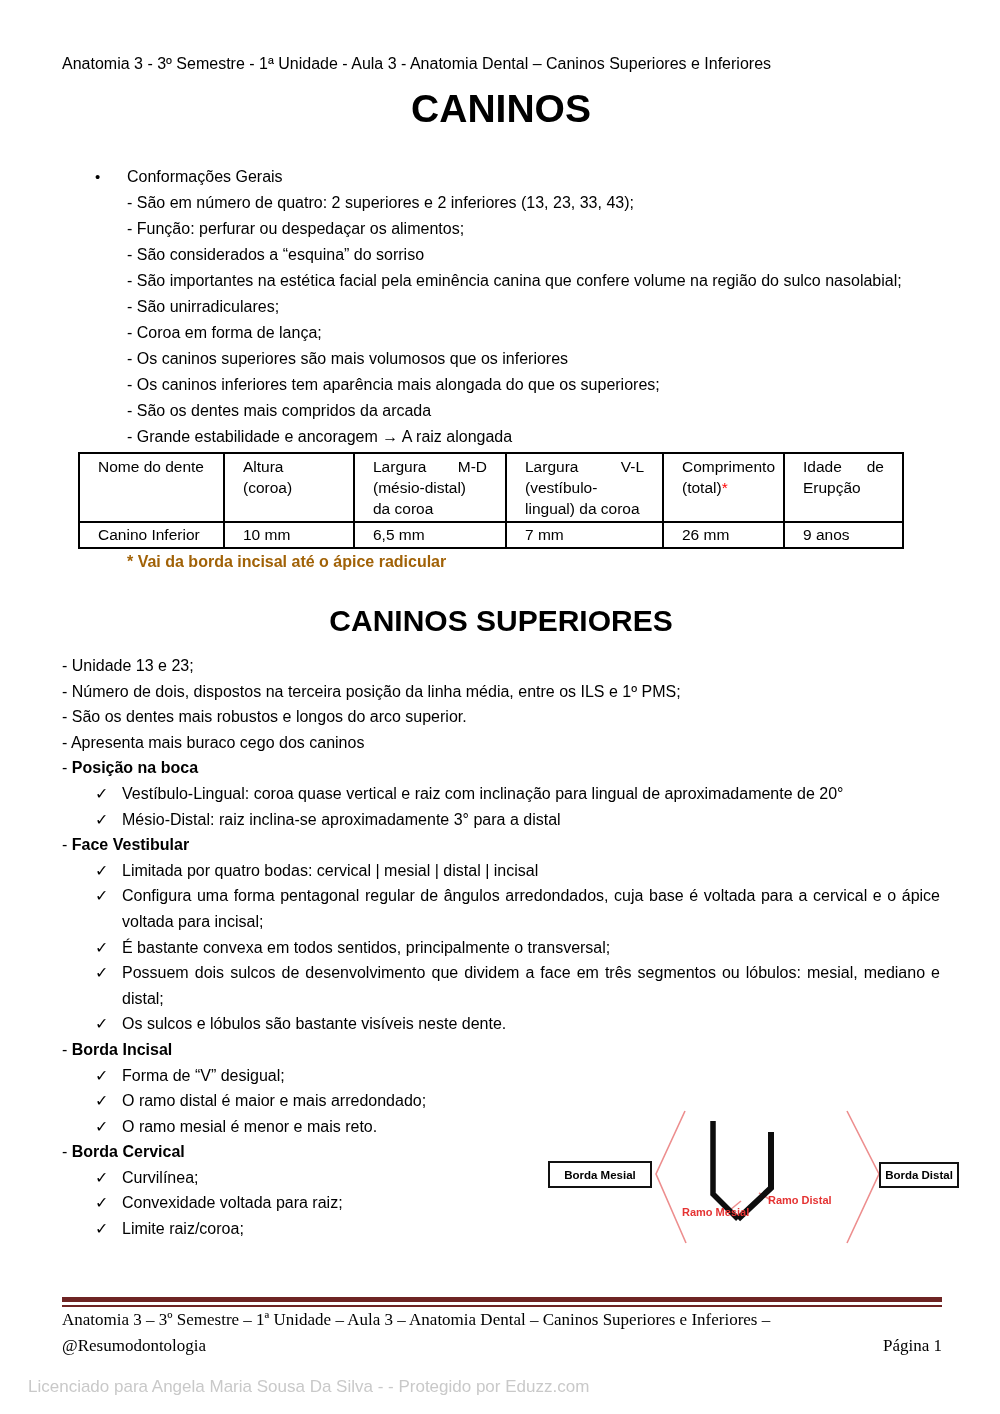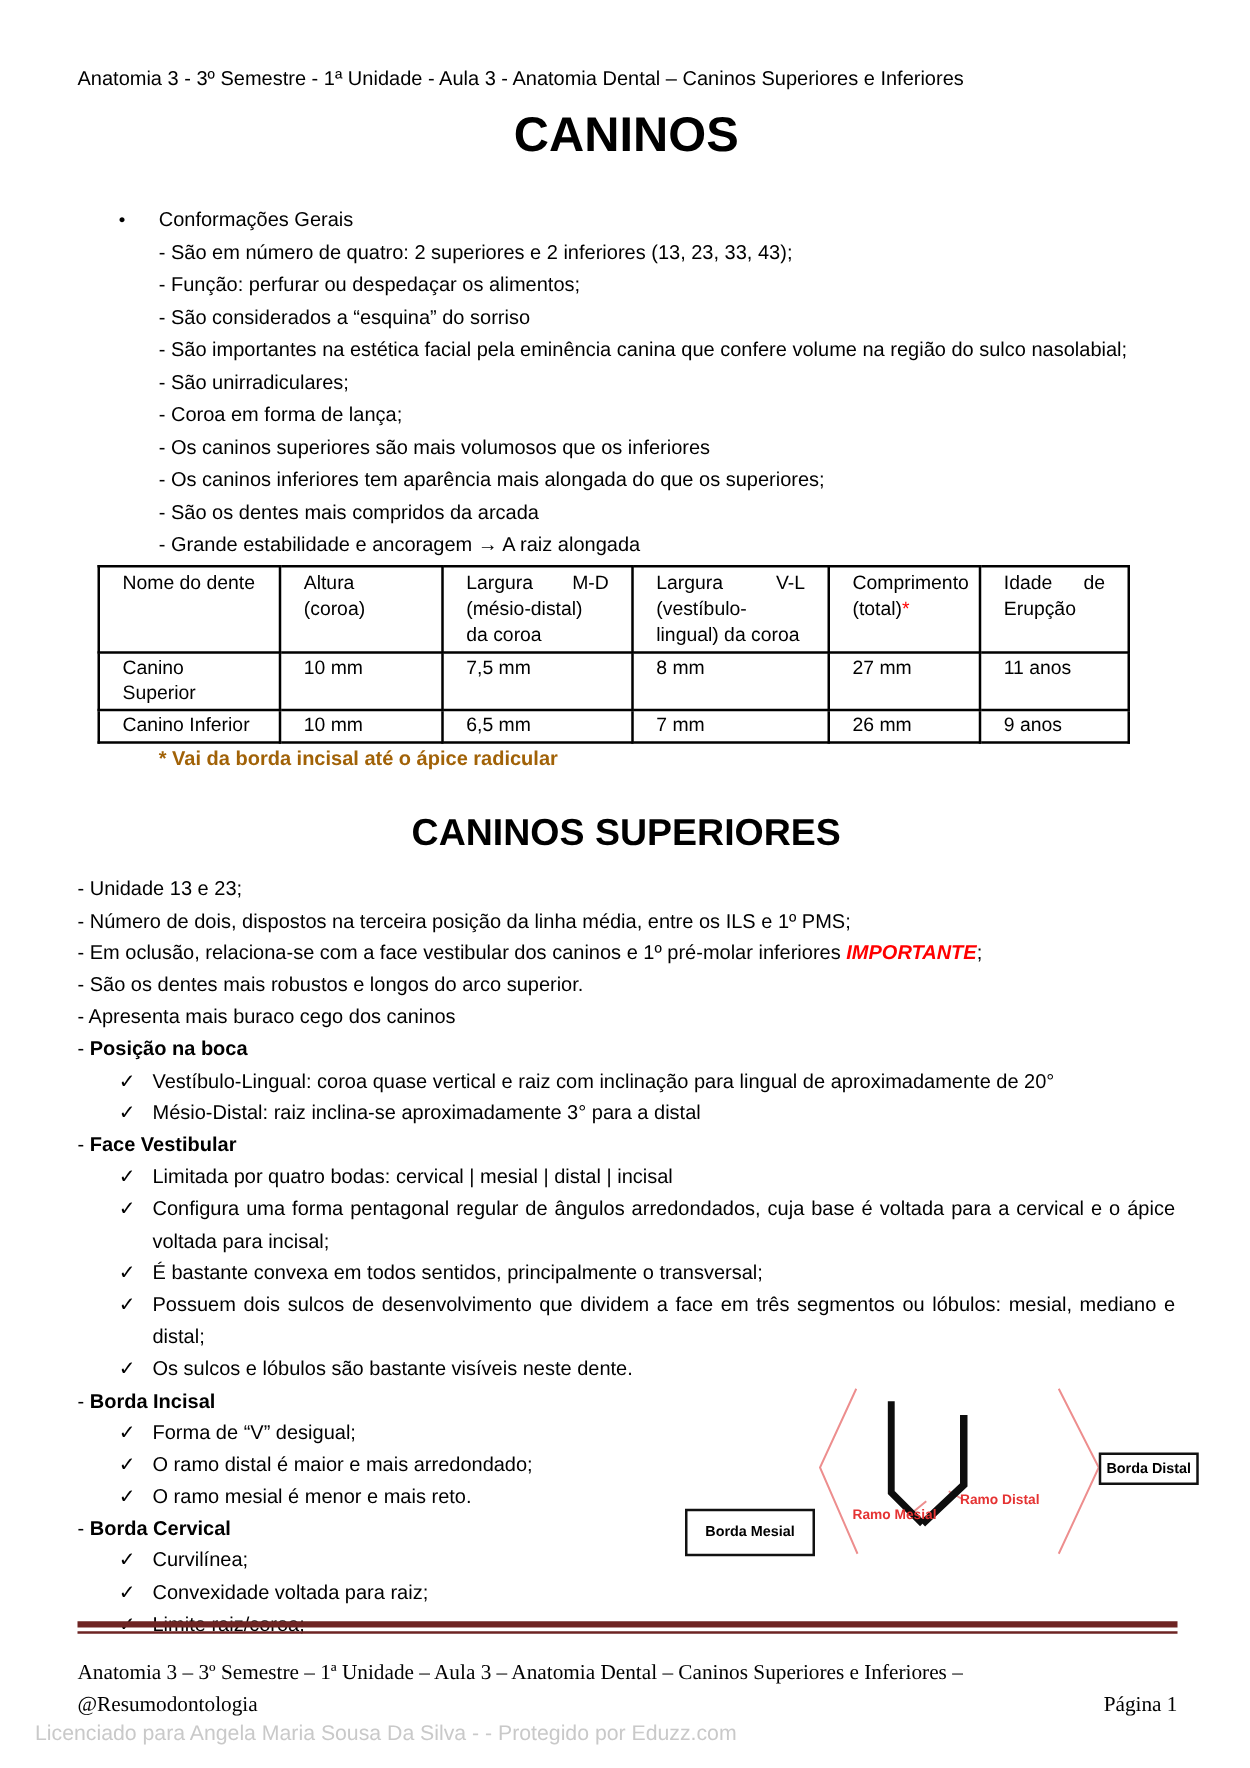--- a/index.html
+++ b/index.html
@@ -24,29 +24,29 @@
   .sup-h b{font-weight:bold;}
   .check-item{display:flex;padding-left:33px;}
   .check-icon{flex:0 0 27px;}
   .check-text{flex:1;}
   .imp{color:#ff0000;font-weight:bold;font-style:italic;}
   
   .diagram{position:absolute;left:545px;top:1093px;width:420px;height:180px;}
   .diagram svg{position:absolute;left:0;top:0;}
   .dbox{position:absolute;border:2.5px solid #111;background:#fff;font-size:11.5px;font-weight:bold;
         display:flex;align-items:center;justify-content:center;box-sizing:border-box;white-space:nowrap;}
-  .dbox-left{left:3px;top:68px;width:104px;height:38px;margin-top:46px;}
+  .dbox-left{left:3px;top:68px;width:104px;height:27px;}
   .dbox-right{left:334px;top:69px;width:80px;height:26px;}
   .dlabel{position:absolute;font-size:11px;font-weight:bold;color:#e53333;white-space:nowrap;margin-left:12px;}
   .dlabel-left{left:125px;top:113px;}
   .dlabel-right{left:211px;top:101px;}
   
   .footer{position:absolute;left:62px;top:1297px;width:880px;}
   .rule{height:10px;border-top:5px solid #6e2423;border-bottom:2.5px solid #6e2423;box-sizing:border-box;}
-  .footer-text{font-family:"Liberation Serif",serif;font-size:17px;line-height:26px;margin-top:18px;}
+  .footer-text{font-family:"Liberation Serif",serif;font-size:17px;line-height:26px;margin-top:0;}
   .footer-row2{display:flex;justify-content:space-between;}
   .watermark{position:absolute;left:28px;top:1377px;font-size:17px;color:#c9c9c9;}
 </style>
 </head>
 <body>
 
 <div class="page">
 
   <div class="doc-header">Anatomia 3 - 3º Semestre - 1ª Unidade - Aula 3 - Anatomia Dental – Caninos Superiores e Inferiores</div>
 
@@ -81,46 +81,37 @@
     <tbody>
         <tr>
       <th><span>Nome do dente</span><span class="red"></span></th>
       <th><span>Altura (coroa)</span><span class="red"></span></th>
       <th><span>Largura M-D (mésio-distal) da coroa</span><span class="red"></span></th>
       <th><span>Largura V-L (vestíbulo-lingual) da coroa</span><span class="red"></span></th>
       <th><span>Comprimento (total)</span><span class="red">*</span></th>
       <th><span>Idade de Erupção</span><span class="red"></span></th>
     </tr>
     <tr>
-      <td>Canino Superior</td>
-      <td>10 mm</td>
-      <td>7,5 mm</td>
-      <td>8 mm</td>
-      <td>27 mm</td>
-      <td>11 anos</td>
-    </tr>
-    <tr>
       <td>Canino Inferior</td>
       <td>10 mm</td>
       <td>6,5 mm</td>
       <td>7 mm</td>
       <td>26 mm</td>
       <td>9 anos</td>
     </tr>
   </tbody>
     </table>
 
   <div class="footnote">* Vai da borda incisal até o ápice radicular</div>
 
   <h2 class="section-title">CANINOS SUPERIORES</h2>
 
   <div class="sup-list">
     <div class="line">- Unidade 13 e 23;</div>
     <div class="line">- Número de dois, dispostos na terceira posição da linha média, entre os ILS e 1º PMS;</div>
-    <div class="line"><span>- Em oclusão, relaciona-se com a face vestibular dos caninos e 1º pré-molar inferiores </span><span class="imp">IMPORTANTE</span><span>;</span></div>
     <div class="line">- São os dentes mais robustos e longos do arco superior.</div>
     <div class="line">- Apresenta mais buraco cego dos caninos</div>
     <div class="line sup-h"><span>- </span><b>Posição na boca</b></div>
     <div class="line check-item">
         <span class="check-icon">✓</span>
         <span class="check-text">Vestíbulo-Lingual: coroa quase vertical e raiz com inclinação para lingual de aproximadamente de 20°</span>
       </div>
     <div class="line check-item">
         <span class="check-icon">✓</span>
         <span class="check-text">Mésio-Distal: raiz inclina-se aproximadamente 3° para a distal</span>

